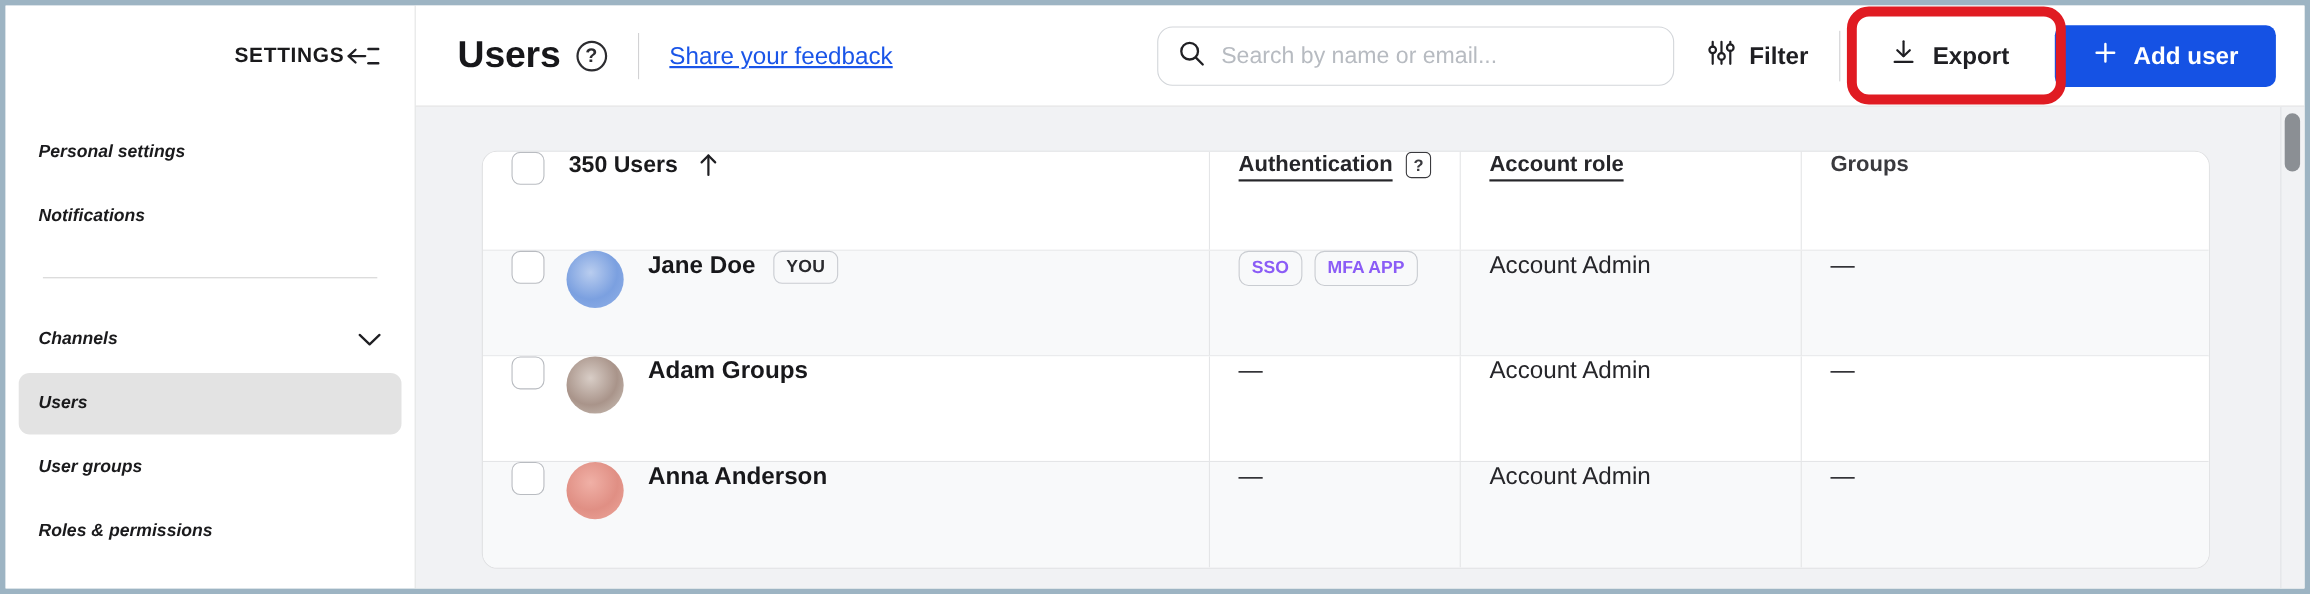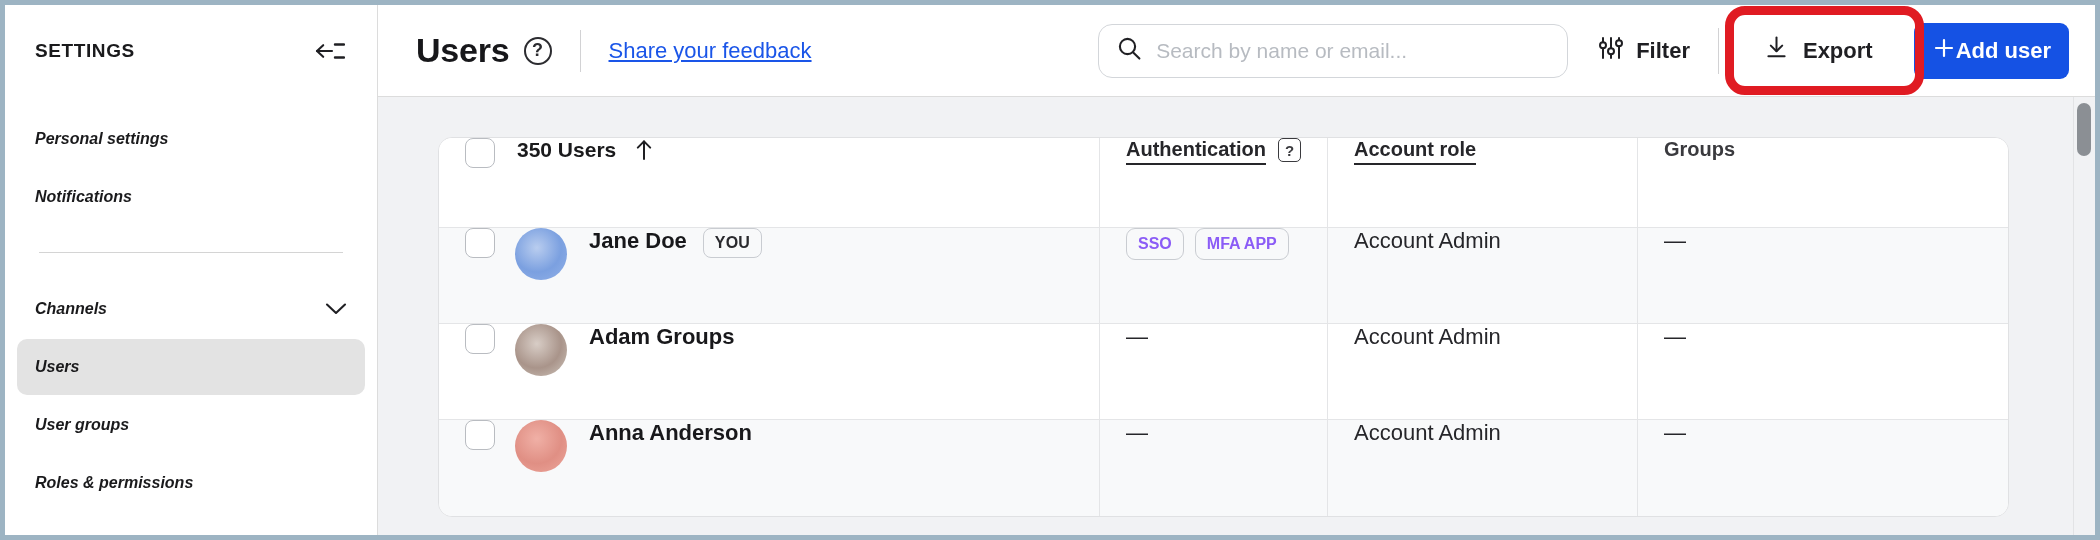--- a/index.html
+++ b/index.html
@@ -26,21 +26,21 @@
     width: 373px;
     flex: 0 0 373px;
     background: #ffffff;
     border-right: 1px solid #dcdcdc;
     position: relative;
     height: 100%;
   }
   .sidebar-head {
     display: flex;
     align-items: center;
-    justify-content: space-between;
+    justify-content: flex-end;
     padding: 0 30px 0 30px;
     height: 92px;
   }
   .settings-label {
     font-size: 19px;
     font-weight: 700;
     letter-spacing: 0.6px;
     color: #1a1a1c;
   }
   .collapse-icon {
@@ -169,22 +169,23 @@
   .annot-box {
     position: absolute;
     left: -16px; top: -18px;
     width: 199px; height: 89px;
     border: 9px solid #e01b22;
     border-radius: 20px;
     pointer-events: none;
   }
   .add-user-btn {
     display: flex; align-items: center;
+    gap: 14px;
     height: 56px;
-    padding: 0 18px;
+    padding: 0 34px;
     border-radius: 9px;
     background: #1552e4;
     color: #ffffff;
     font-size: 22px; font-weight: 700;
     margin-left: 18px;
     cursor: pointer;
   }
 
   
   .content {

